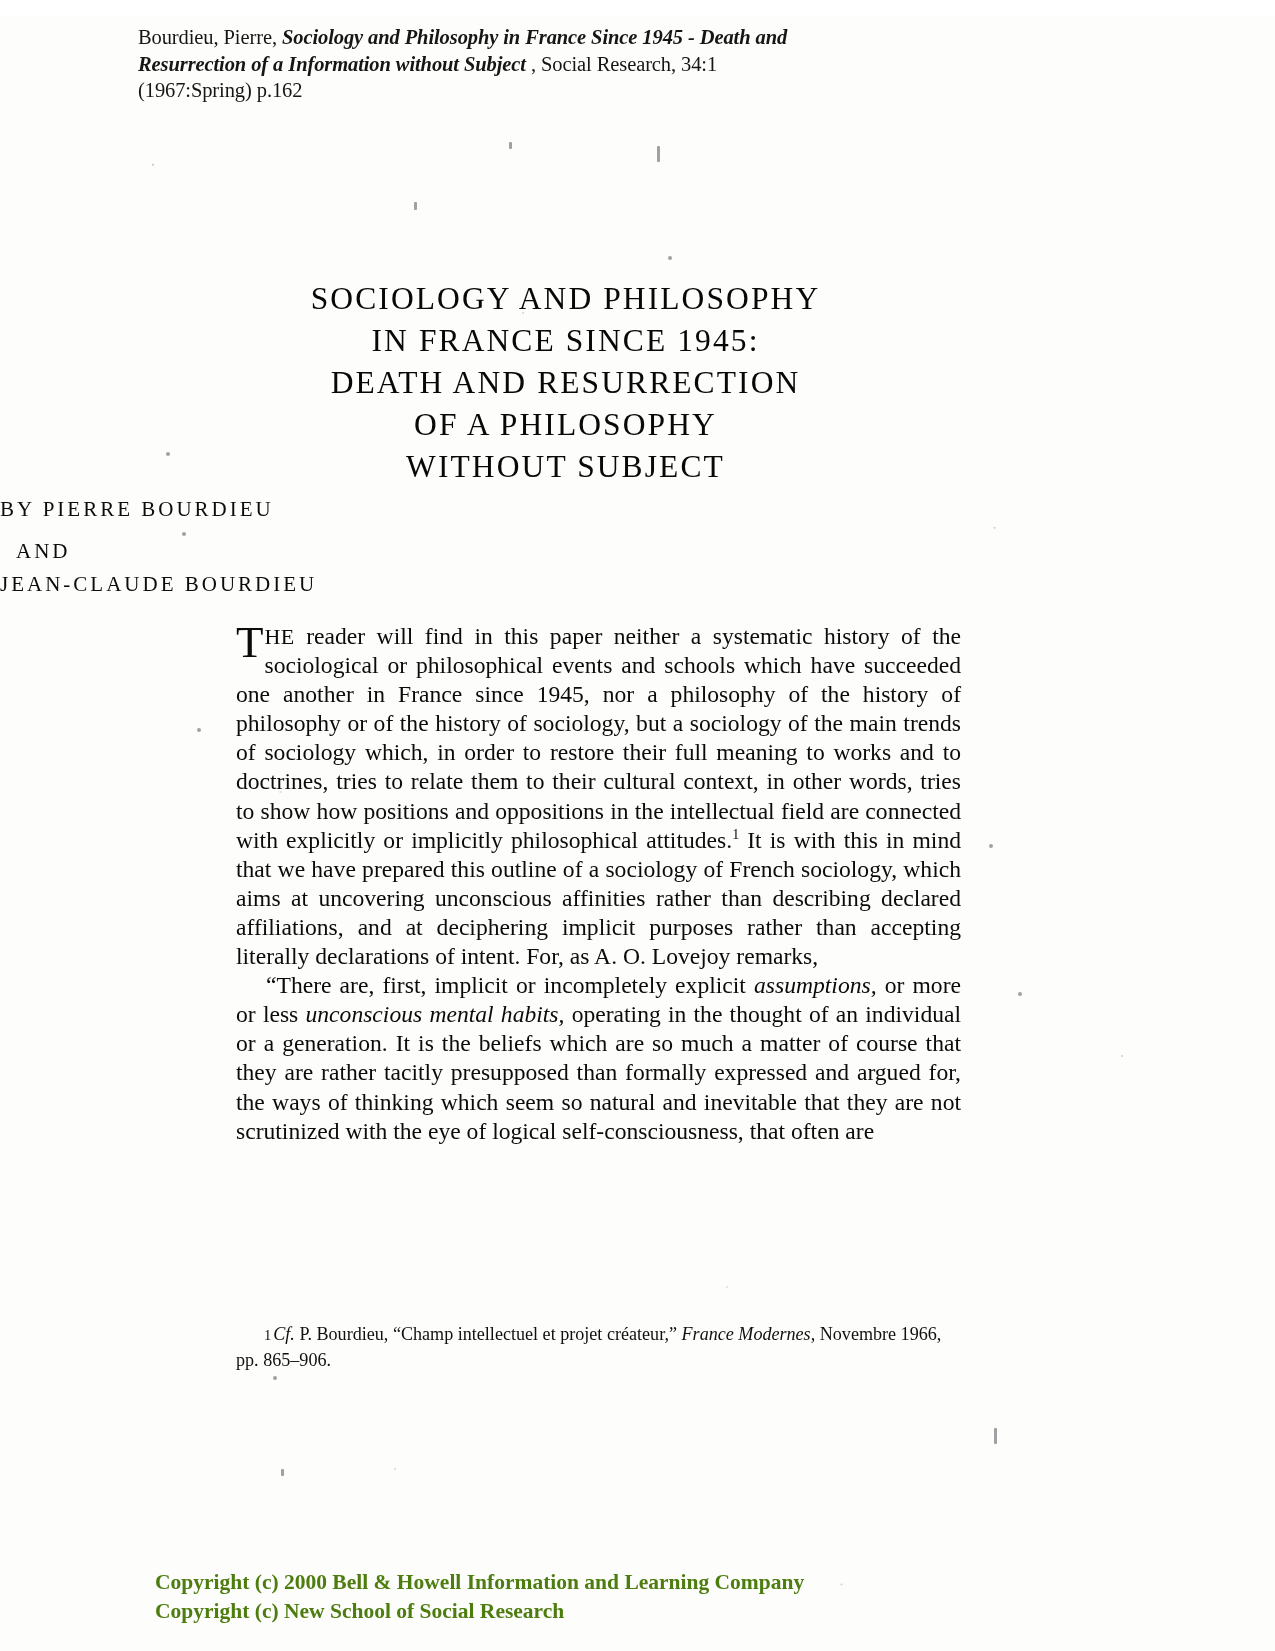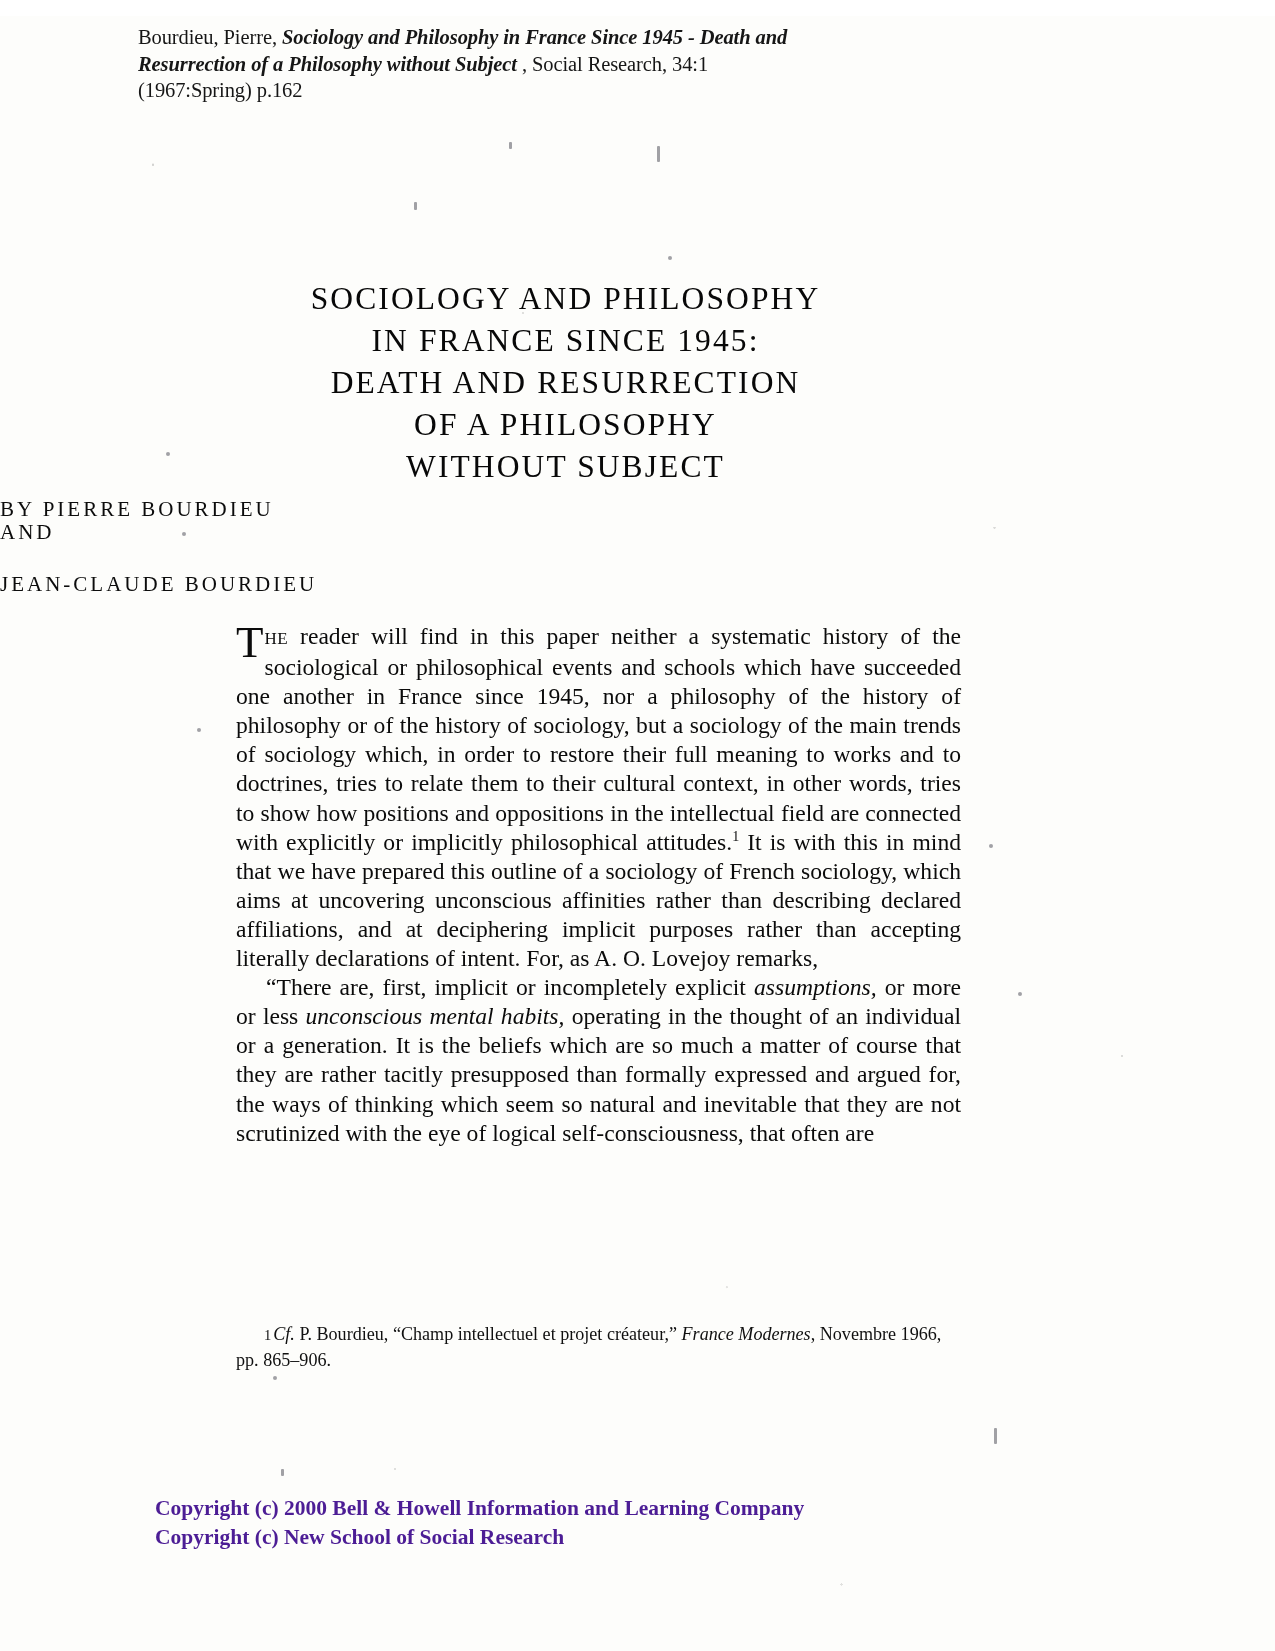--- a/index.html
+++ b/index.html
@@ -77,21 +77,21 @@
     position: absolute;
     left: 0;
     width: 1012px;
     text-align: left;
     font-size: 21px;
     letter-spacing: 3.0px;
     color: #0c0c0c;
     white-space: pre;
   }
   .byline.l1 { top: 481px; }
-  .byline.l2 { top: 504px; }
+  .byline.l2 { top: 523px; padding-left: 16px; }
   .byline.l3 { top: 556px; }
 
   
   .body-col {
     position: absolute;
     left: 236px;
     top: 606px;
     width: 725px;
   }
   p.para {
@@ -107,21 +107,21 @@
 
   .dropcap {
     float: left;
     font-size: 45px;
     line-height: 32px;
     padding: 2px 1px 0 0;
     margin-top: 2px;
     font-weight: normal;
   }
   .smallcaps {
-    font-size: 17px;
+    font-size: 22px;
     letter-spacing: .4px;
   }
   .fn-ref {
     font-size: 14px;
     vertical-align: super;
     line-height: 0;
   }
   em { font-style: italic; }
 
   
@@ -139,45 +139,45 @@
     font-size: 14.5px;
     vertical-align: baseline;
     padding-left: 28px;
     padding-right: 2px;
   }
 
   
   .copyright {
     position: absolute;
     left: 155px;
-    top: 1478px;
+    top: 1552px;
     width: 900px;
     font-size: 21.5px;
     line-height: 1.34;
     font-weight: bold;
-    color: #4c1d95;
+    color: #4d7c0f;
   }
 
   
   .artifact {
     position: absolute;
     background: #55555f;
     border-radius: 50%;
     opacity: .55;
     pointer-events: none;
   }
 </style>
 </head>
 <body>
 
 <div class="page">
 
   <div class="cite-header">
     <span>Bourdieu, Pierre, </span><span class="bi">Sociology and Philosophy in France Since 1945 - Death and</span><br>
-    <span class="bi">Resurrection of a Philosophy without Subject</span><span> , Social Research, 34:1</span><br>
+    <span class="bi">Resurrection of a Information without Subject</span><span> , Social Research, 34:1</span><br>
     <span>(1967:Spring) p.162</span>
   </div>
 
   <div class="title-block">
     <div class="title-line">SOCIOLOGY AND PHILOSOPHY</div>
     <div class="title-line">IN FRANCE SINCE 1945:</div>
     <div class="title-line">DEATH AND RESURRECTION</div>
     <div class="title-line">OF A PHILOSOPHY</div>
     <div class="title-line">WITHOUT SUBJECT</div>
   </div>

